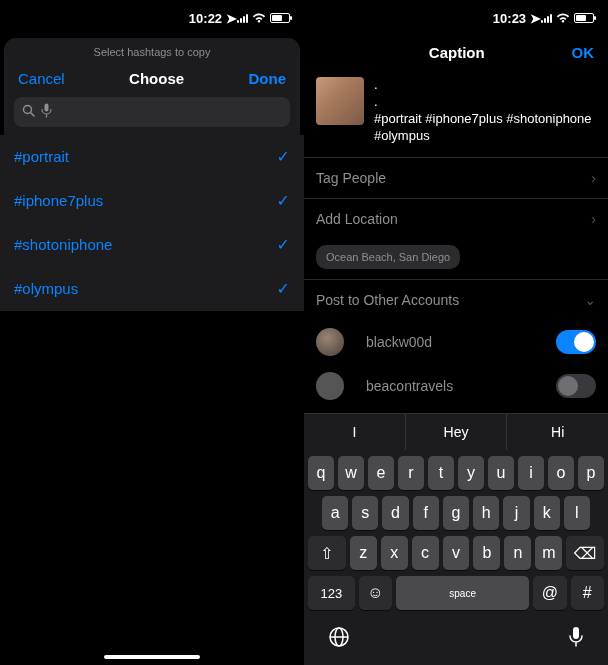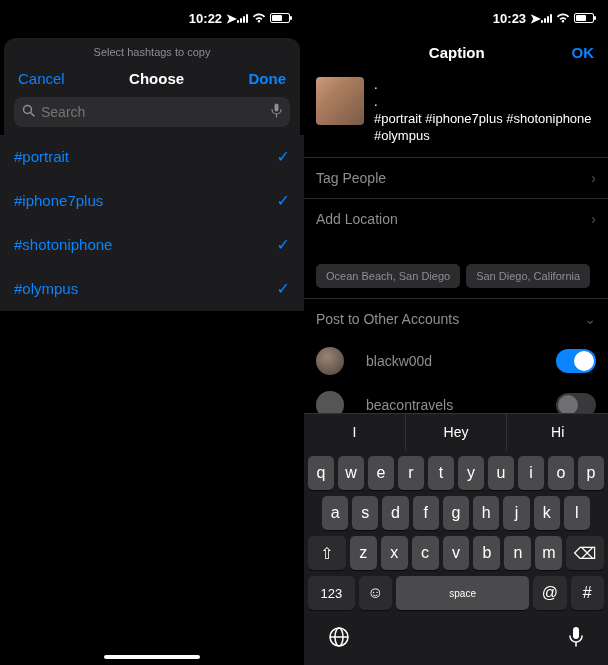--- a/index.html
+++ b/index.html
@@ -154,23 +154,22 @@
     display: flex;
     gap: 6px;
     padding: 6px 12px 10px;
     overflow: hidden;
   }
   .chip {
     background: #2c2c2e;
     color: #8e8e93;
     font-size: 11px;
     padding: 6px 10px;
-    border-radius: 5px;
+    border-radius: 10px;
     white-space: nowrap;
-    margin-top: 19px;
   }
   .account-row {
     display: flex;
     align-items: center;
     gap: 22px;
     padding: 8px 12px;
   }
   .avatar {
     width: 28px; height: 28px; border-radius: 50%;
     background: radial-gradient(circle at 40% 35%, #9a8575, #4a4038);
@@ -257,21 +256,20 @@
       <span class="sheet-title">Choose</span>
       <span class="link bold">Done</span>
     </div>
     <div class="search-wrap">
       <span class="search-icon">
         <svg width="13" height="13" viewBox="0 0 13 13">
             <circle cx="5.5" cy="5.5" r="4" stroke="#8e8e93" stroke-width="1.5" fill="none"></circle>
             <line x1="8.5" y1="8.5" x2="12" y2="12" stroke="#8e8e93" stroke-width="1.5" stroke-linecap="round"></line>
           </svg>
       </span>
-      <input type="text" placeholder="Search" style="">
       <span class="mic-icon">
         <svg width="11" height="15" viewBox="0 0 11 15">
             <rect x="3.5" y="0.5" width="4" height="8" rx="2" fill="#8e8e93"></rect>
             <path d="M1 6.5a4.5 4.5 0 009 0M5.5 11v3" stroke="#8e8e93" stroke-width="1.2" fill="none" stroke-linecap="round"></path>
           </svg>
       </span>
     </div>
   </div>
 
   <div class="hashtag-list">
@@ -338,21 +336,20 @@
   <div class="row">
     <span>Tag People</span>
     <span class="chev">›</span>
   </div>
   <div class="row">
     <span>Add Location</span>
     <span class="chev">›</span>
   </div>
   <div class="chips">
     <span class="chip">Ocean Beach, San Diego</span>
-    <span class="chip">San Diego, California</span>
   </div>
   <div class="row">
     <span>Post to Other Accounts</span>
     <span class="chev">⌄</span>
   </div>
   <div class="account-row">
     <div class="avatar"></div>
     <span class="account-name">blackw00d</span>
     <div class="toggle on">
         <div class="knob"></div>

